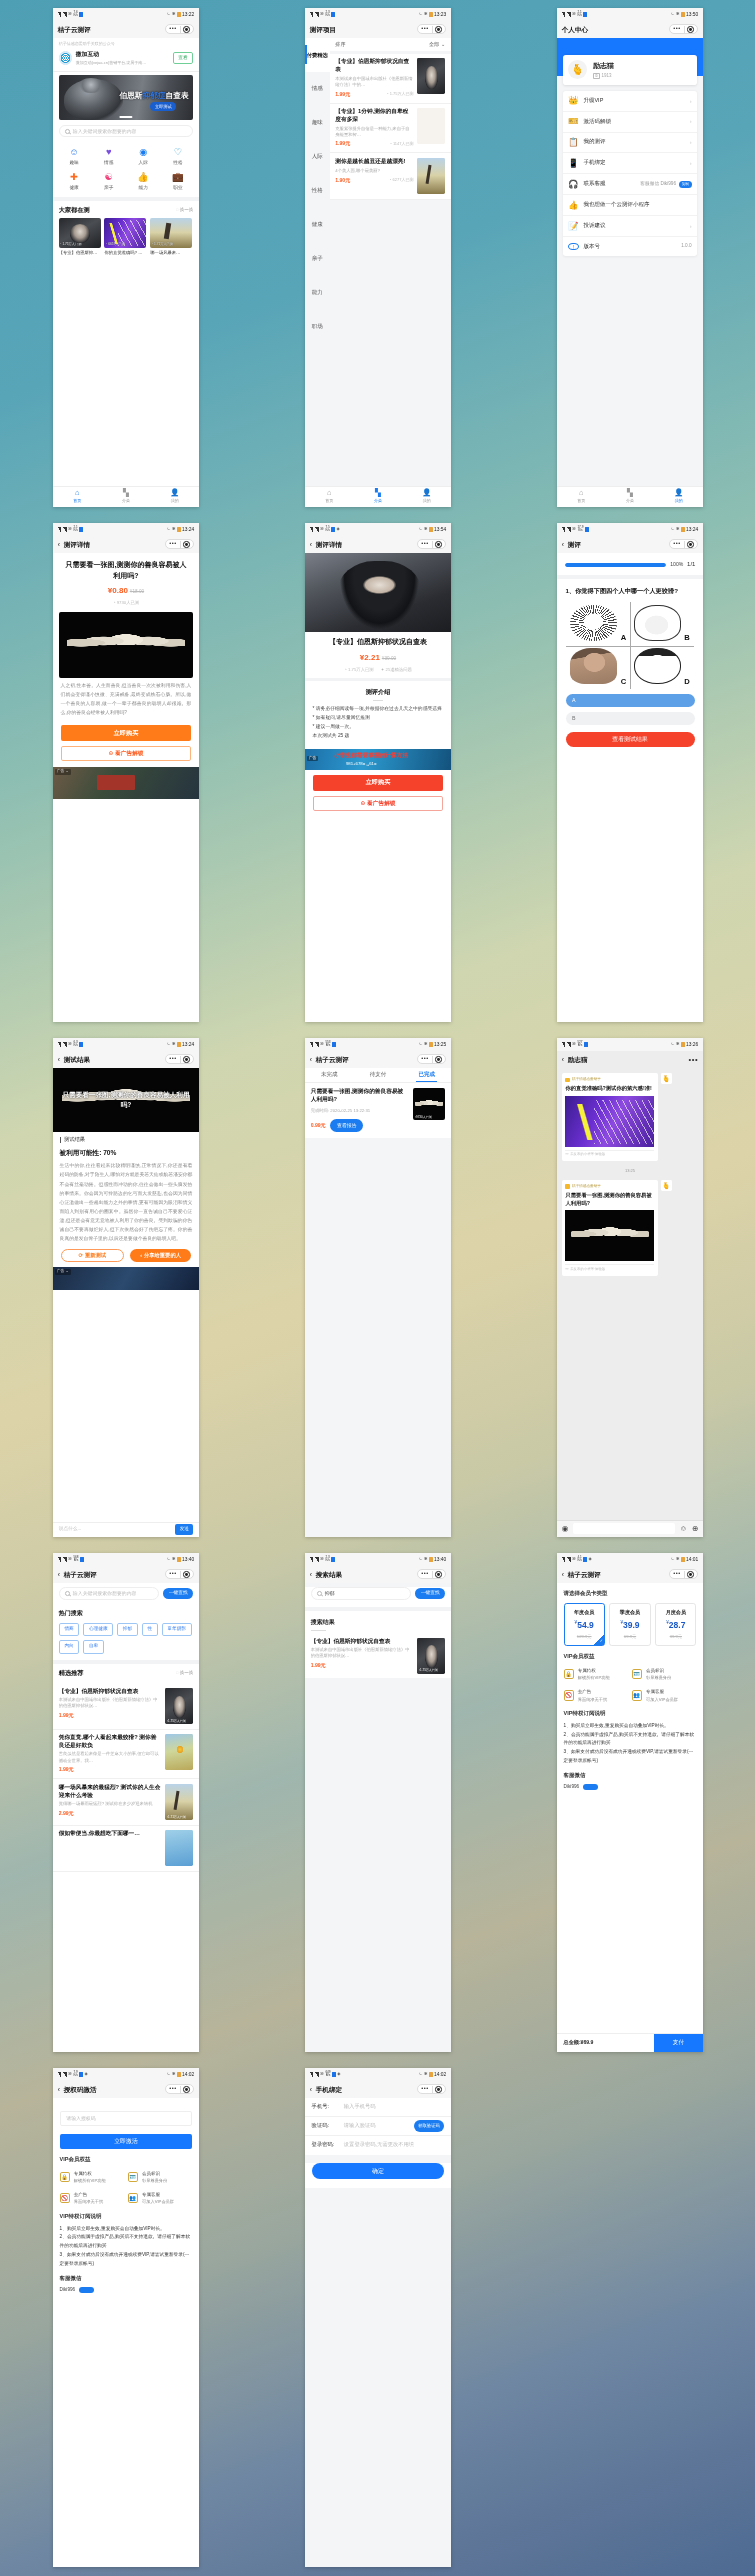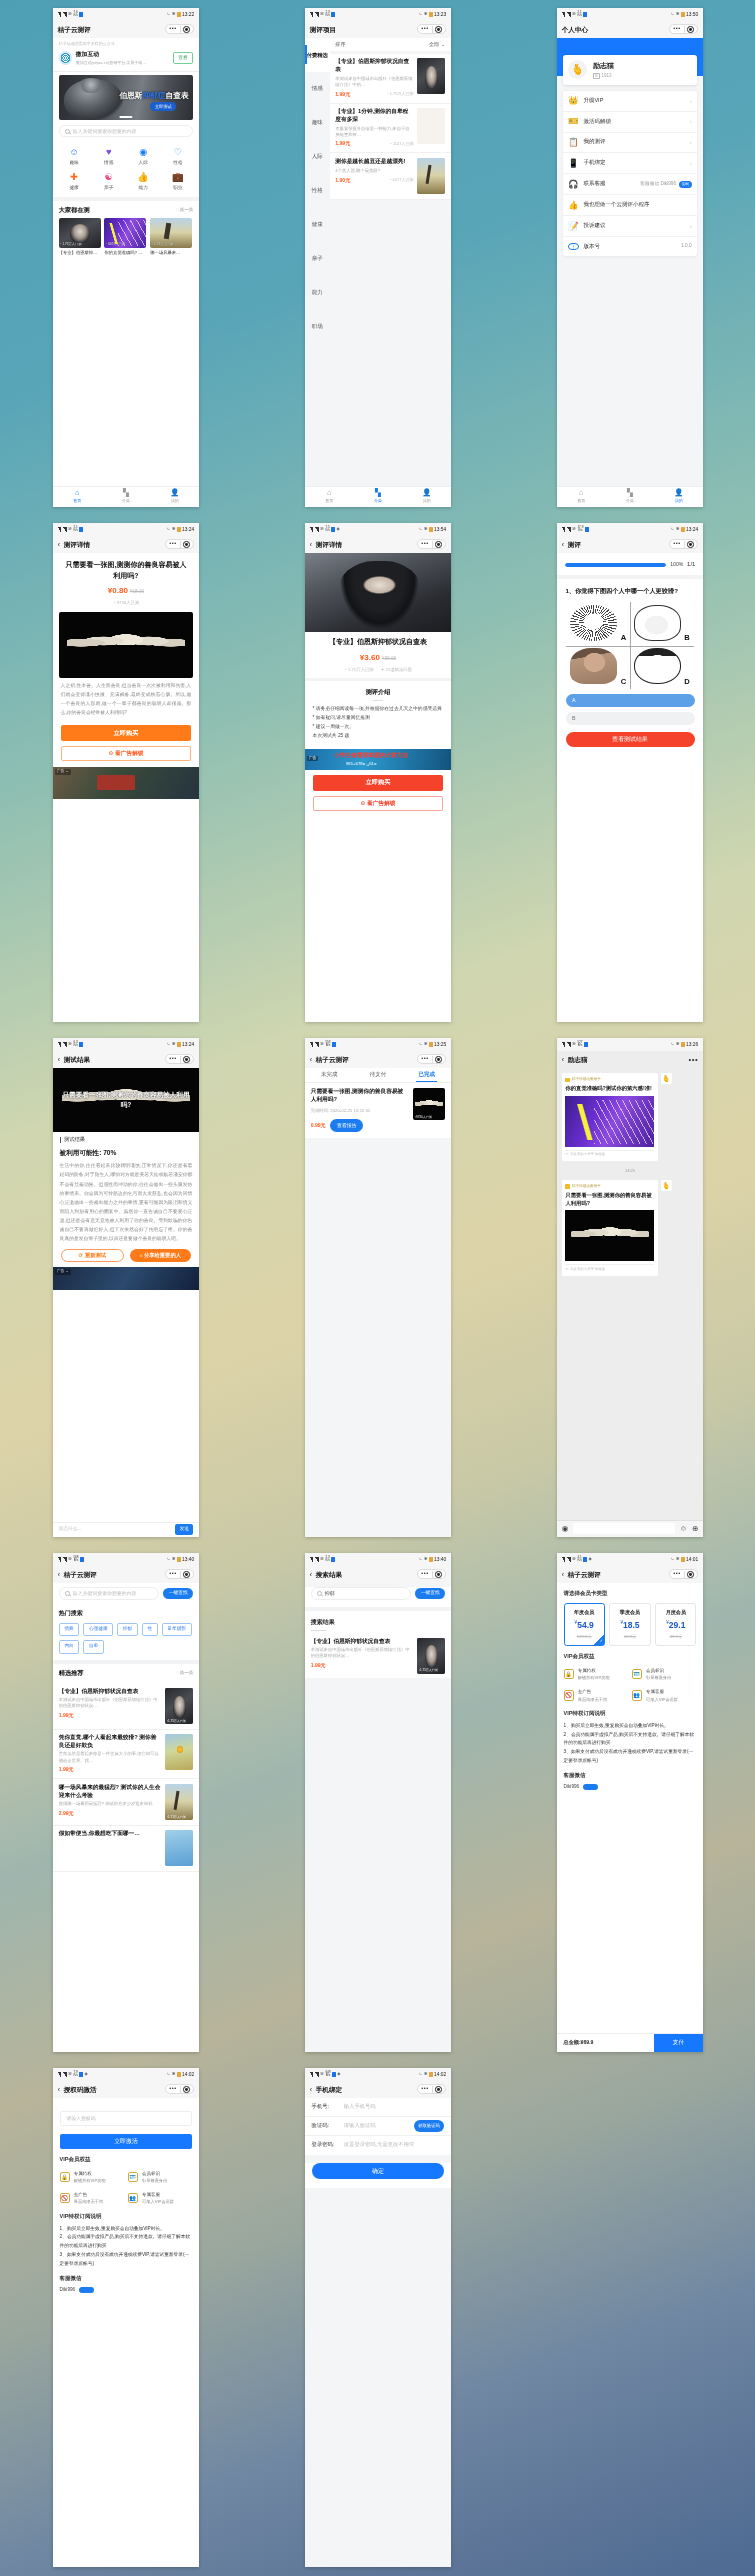--- a/index.html
+++ b/index.html
@@ -787,21 +787,21 @@
               <i></i>
             </span>
           </span>
     </div>
     <div class="body">
       <div class="dt-hero">
             <span class="fig"></span>
             <span class="hand"></span>
           </div>
       <div class="dt-h" style="padding-top:5.7px">【专业】伯恩斯抑郁状况自查表</div>
-      <div class="dt-p"><span class="now">¥3.60</span><span class="old">¥39.00</span></div>
+      <div class="dt-p"><span class="now">¥2.21</span><span class="old">¥39.00</span></div>
       <div class="dt-m">◔ <span>1.75万人已测</span> &nbsp;&nbsp;&nbsp;&nbsp; ✦ <span>25道精选问题</span></div>
       <div class="divider" style="margin-top:4.7px"></div>
       <div class="sec-ttl">测评介绍</div>
       <div class="sec-line"></div>
       <div class="bullets">
         <div>* 请务必仔细阅读每一项,并根据你在过去几天之中的感受选择</div>
         <div>* 如有疑问,请尽量回忆推测</div>
         <div>* 建议一周做一次。</div>
         <div>本次测试共 25 题</div>
       </div>
@@ -1231,26 +1231,26 @@
     <div class="body">
       <div class="vip-h">请选择会员卡类型</div>
       <div class="cards">
         <div class="vcard on">
           <div class="n">年度会员</div>
           <div class="p"><sup>¥</sup><span>54.9</span></div>
           <div class="o">129.9元</div>
         </div>
         <div class="vcard">
           <div class="n">季度会员</div>
-          <div class="p"><sup>¥</sup><span>18.5</span></div>
+          <div class="p"><sup>¥</sup><span>39.9</span></div>
           <div class="o">69.9元</div>
         </div>
         <div class="vcard">
           <div class="n">月度会员</div>
-          <div class="p"><sup>¥</sup><span>29.1</span></div>
+          <div class="p"><sup>¥</sup><span>28.7</span></div>
           <div class="o">39.9元</div>
         </div>
       </div>
       <div class="ben-h">VIP会员权益</div>
       <div class="bens">
         <div class="ben">
               <span class="bi">🔒</span>
               <span><span class="bt1">专属特权</span><span class="bt2" style="display:block">解锁所有VIP功能</span></span>
             </div>
         <div class="ben">

